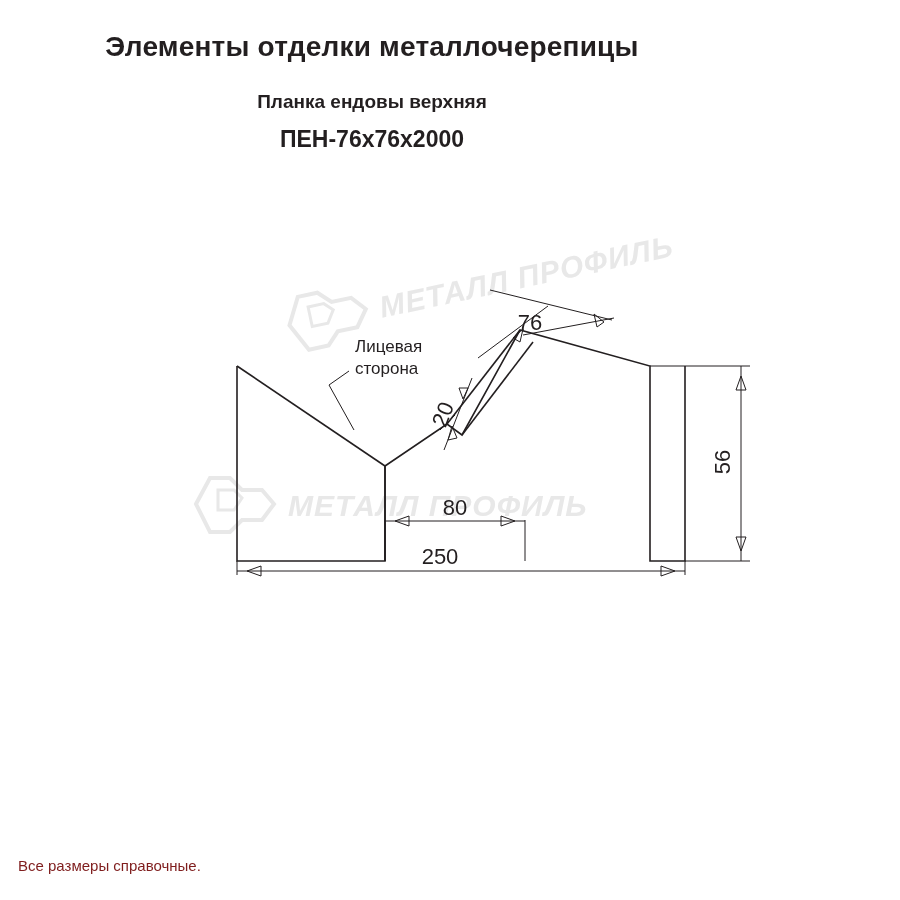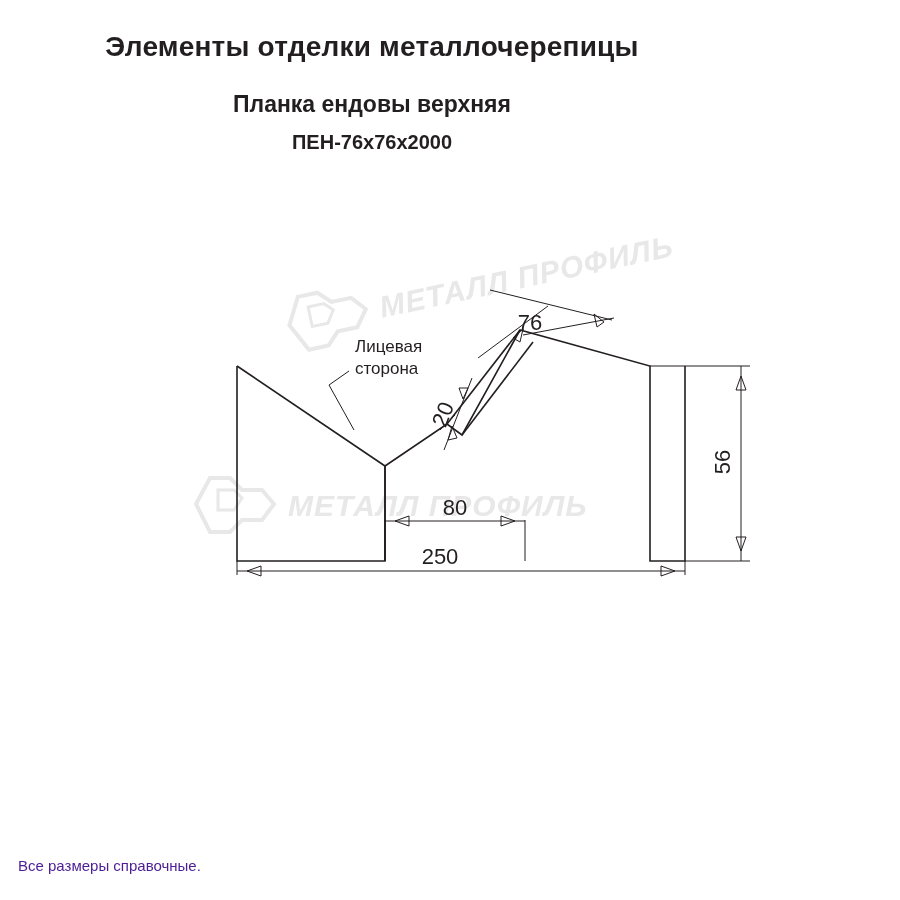--- a/index.html
+++ b/index.html
@@ -27,47 +27,47 @@
     text-align: center;
   }
   .title-main {
     font-size: 28px;
     font-weight: bold;
     letter-spacing: 0.2px;
     line-height: 1.2;
     color: #231f20;
   }
   .title-sub {
-    font-size: 23px;
+    font-size: 19px;
     font-weight: bold;
     margin-top: 26px;
     line-height: 1.25;
     color: #231f20;
   }
   .title-code {
-    font-size: 20px;
+    font-size: 23px;
     font-weight: bold;
     margin-top: 12px;
     line-height: 1.25;
     color: #231f20;
   }
   .drawing {
     position: absolute;
     top: 230px;
     left: 0;
     width: 900px;
     height: 420px;
   }
   .footer {
     position: absolute;
     left: 18px;
     bottom: 22px;
     font-size: 15px;
     line-height: 1.6;
-    color: #4c1d95;
+    color: #7f1d1d;
   }
   .footer div {
     white-space: nowrap;
   }
   .wm-text {
     font-family: "Liberation Sans", sans-serif;
     font-weight: bold;
     font-style: italic;
     font-size: 30px;
     fill: #e8e8e8;

